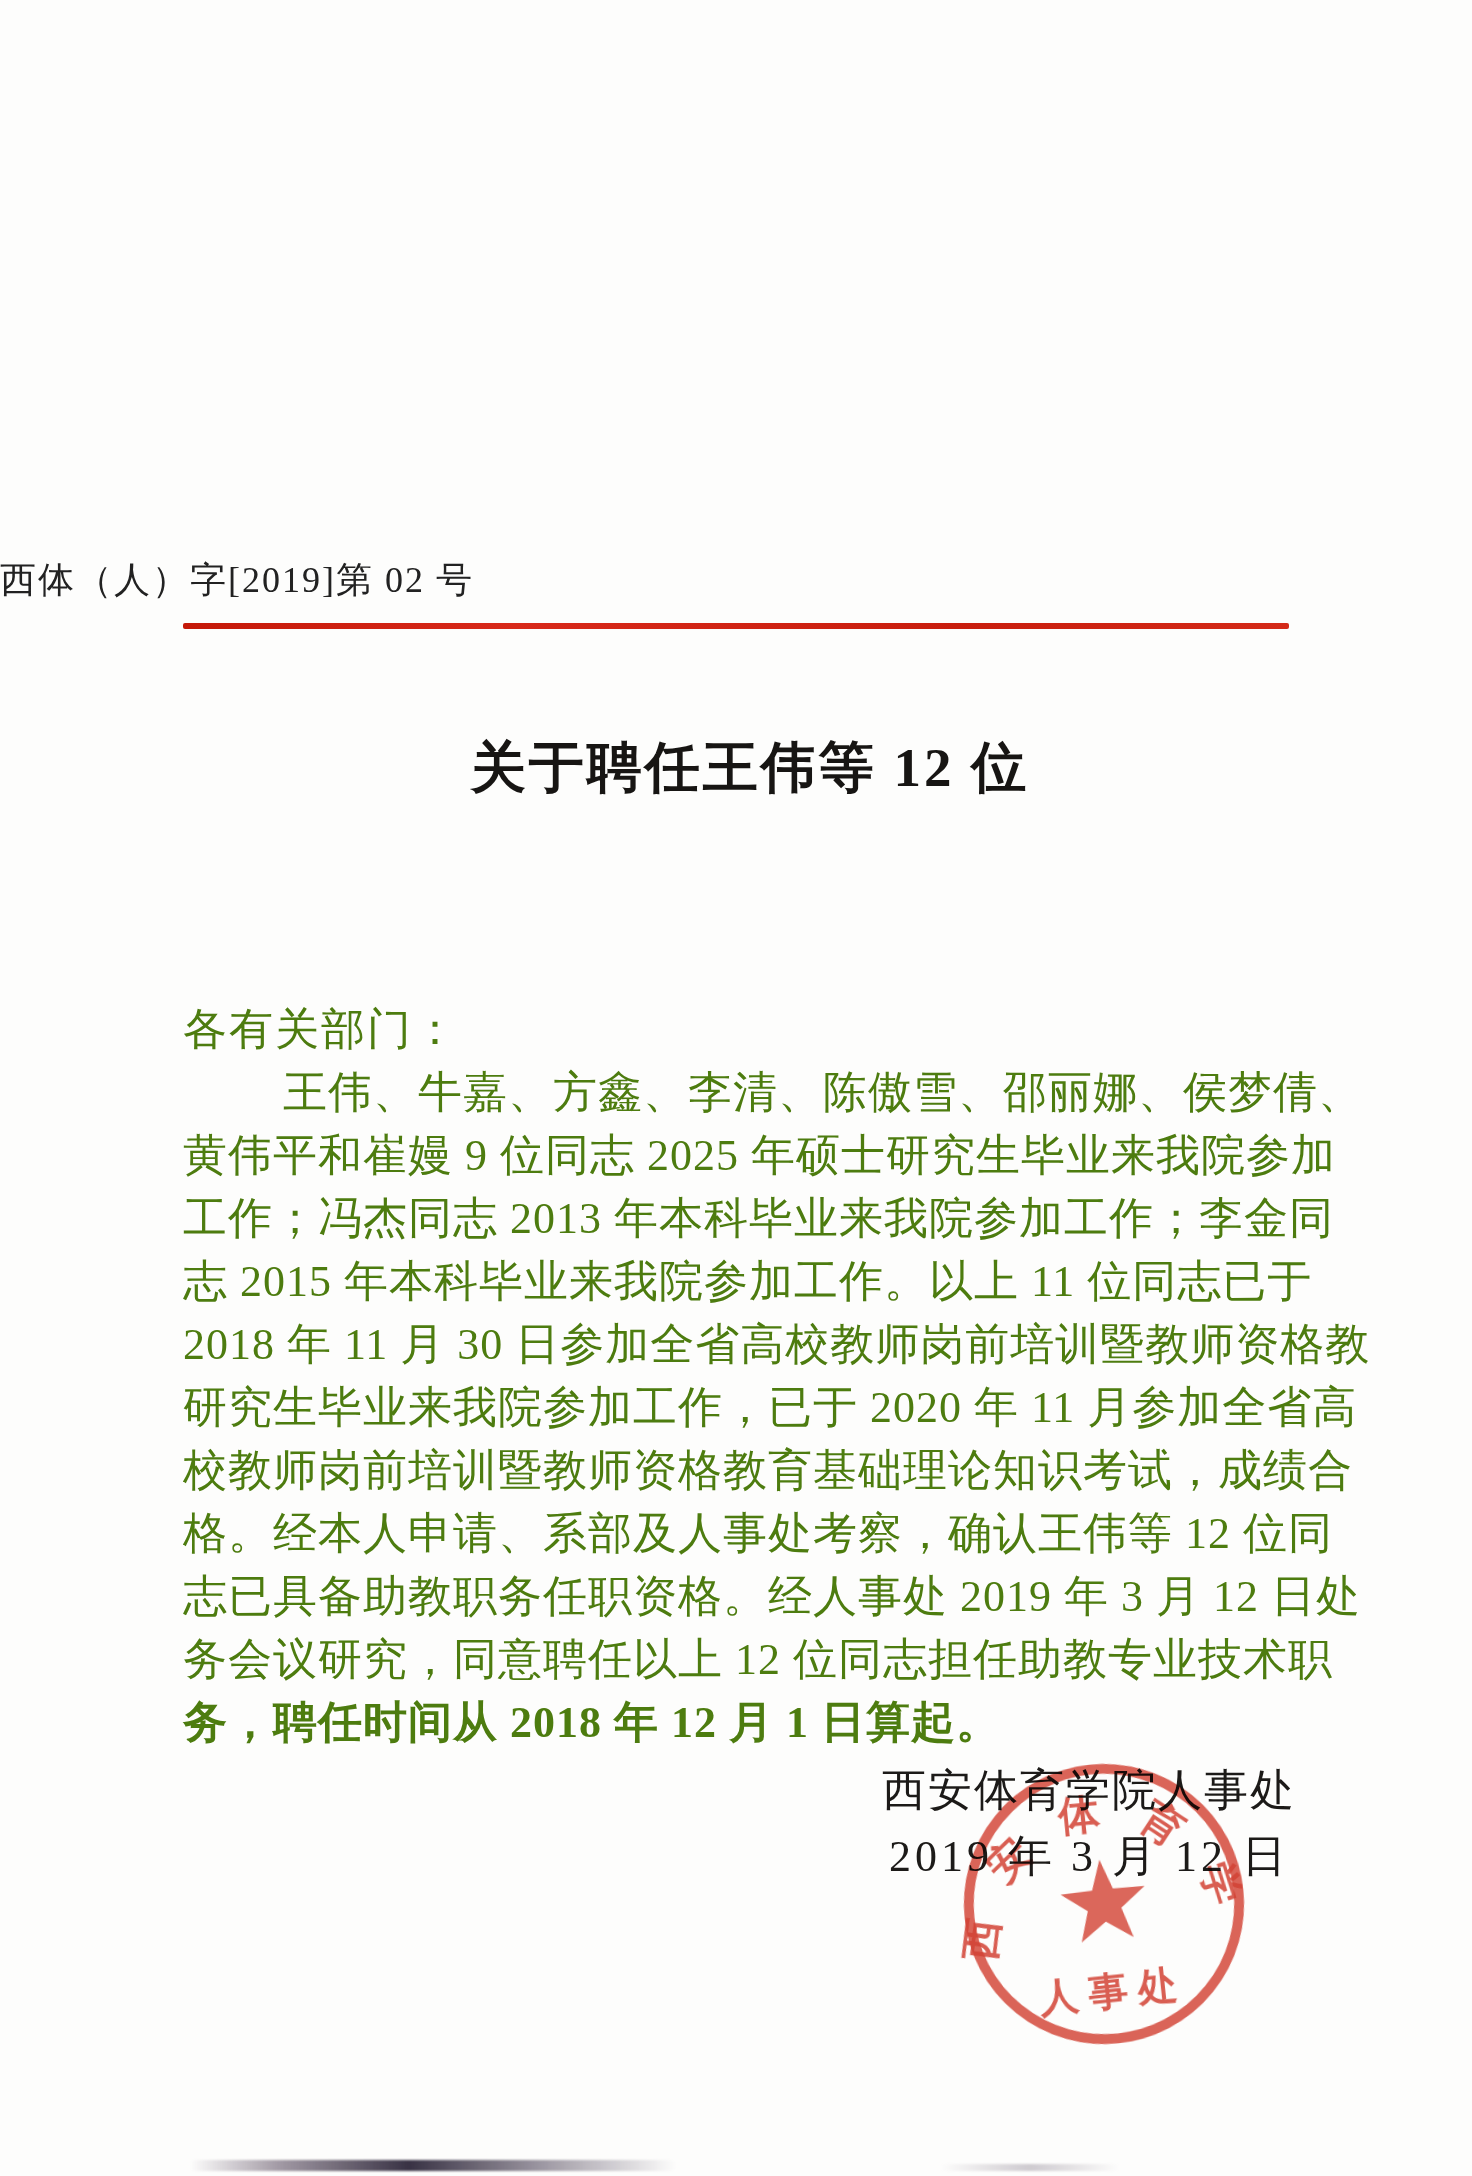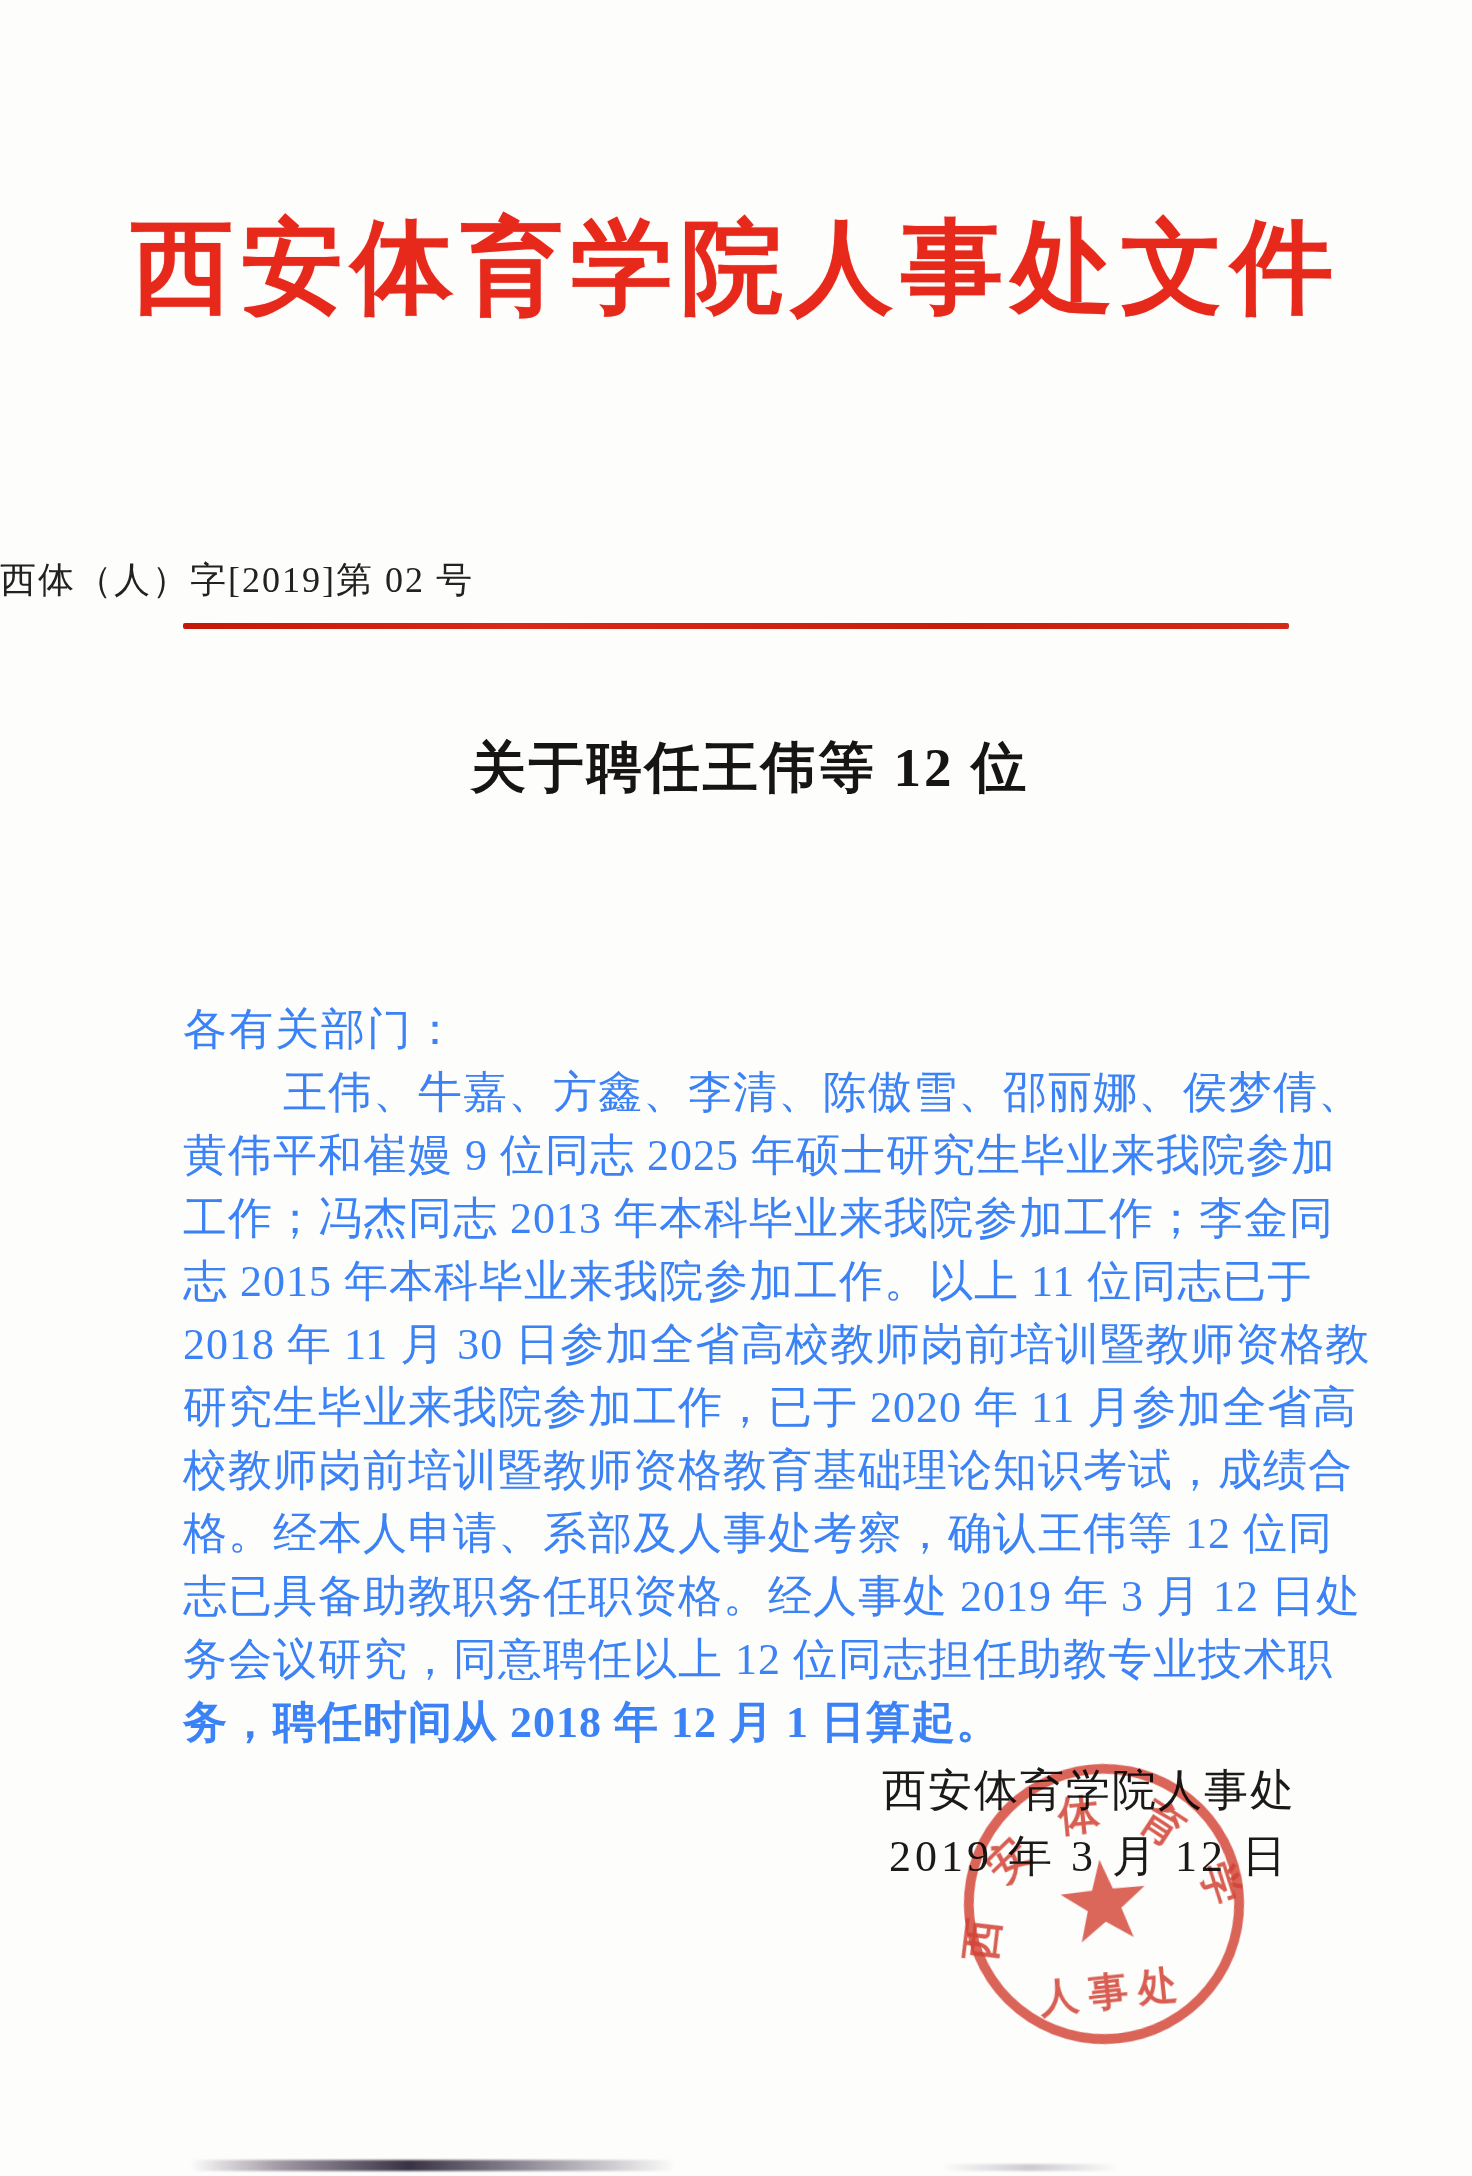--- a/index.html
+++ b/index.html
@@ -40,21 +40,21 @@
     text-align:center;
     font-weight:bold;
     font-size:55px;
     color:#171513;
     letter-spacing:3px;
   }
   .notice-title .t-line{height:104px;line-height:72px;padding-left:28px;}
   .body-block{
     position:absolute;left:183px;top:998px;width:1106px;
     font-size:44px;
-    color:#3b82f6;
+    color:#4d7c0f;
   }
   .b-line{
     height:63px;line-height:63px;
     white-space:nowrap;
     text-align:justify;
     text-align-last:justify;
     letter-spacing:1px;
   }
   .b-line.salutation{text-align-last:left;letter-spacing:2px;}
   .b-line.indent{padding-left:100px;}
@@ -90,21 +90,20 @@
     width:180px;height:7px;border-radius:4px;
     background:linear-gradient(90deg,rgba(150,140,150,0),rgba(120,110,125,.35),rgba(150,140,150,0));
     filter:blur(1px);
   }
 </style>
 </head>
 <body>
 
 <div class="page">
 
-  <div class="header-title">西安体育学院人事处文件</div>
 
   <div class="doc-number">西体（人）字[2019]第 02 号</div>
 
   <div class="red-rule"></div>
 
   <div class="notice-title">
     <div class="t-line">关于聘任王伟等 12 位</div>
   </div>
 
   <div class="body-block">

